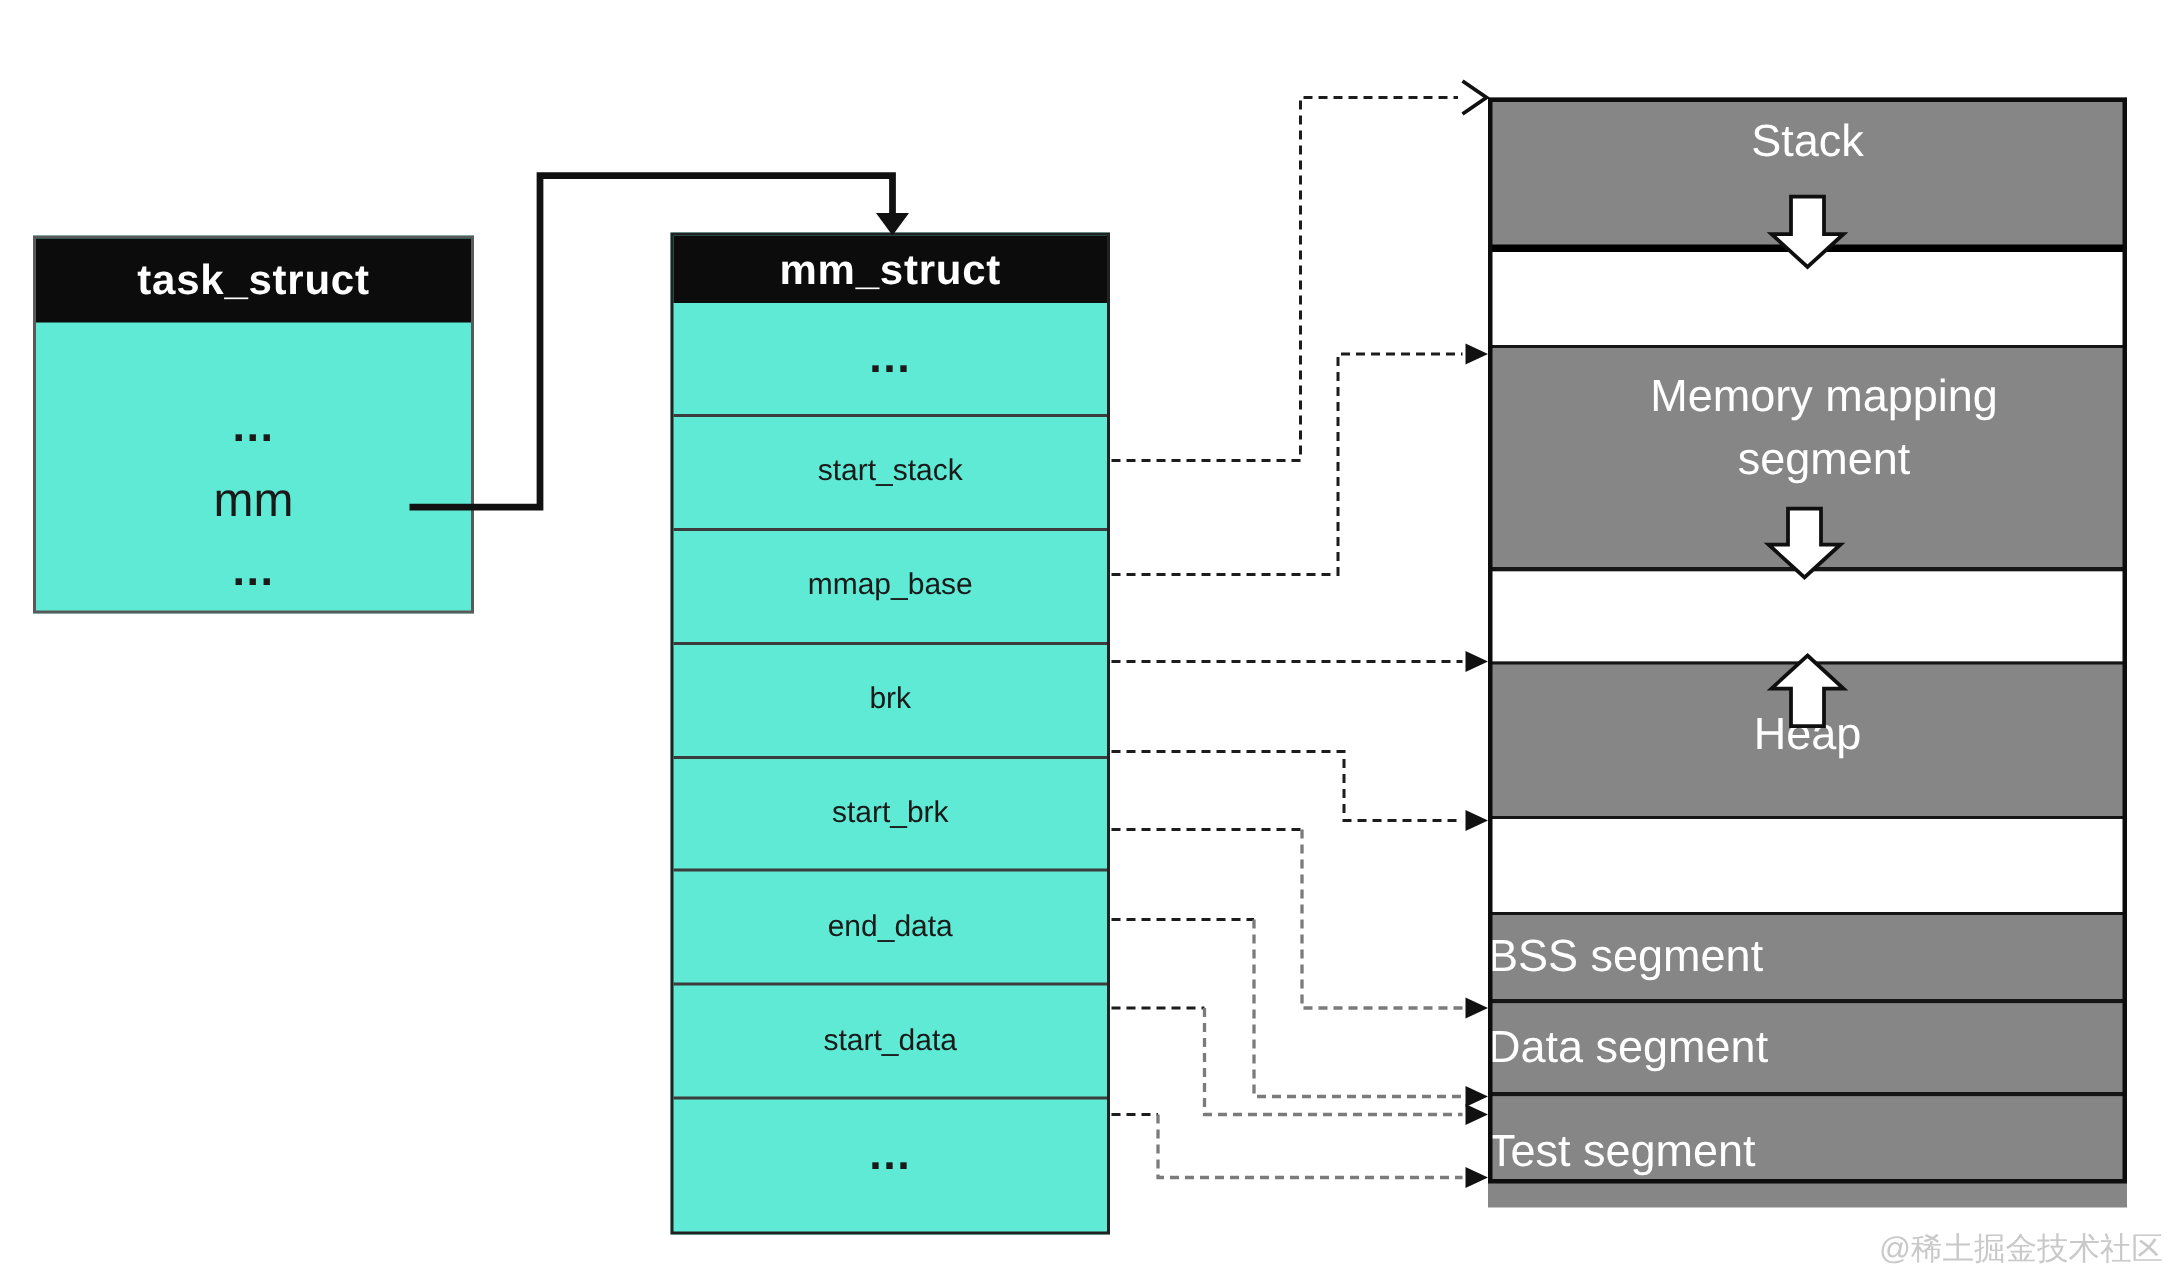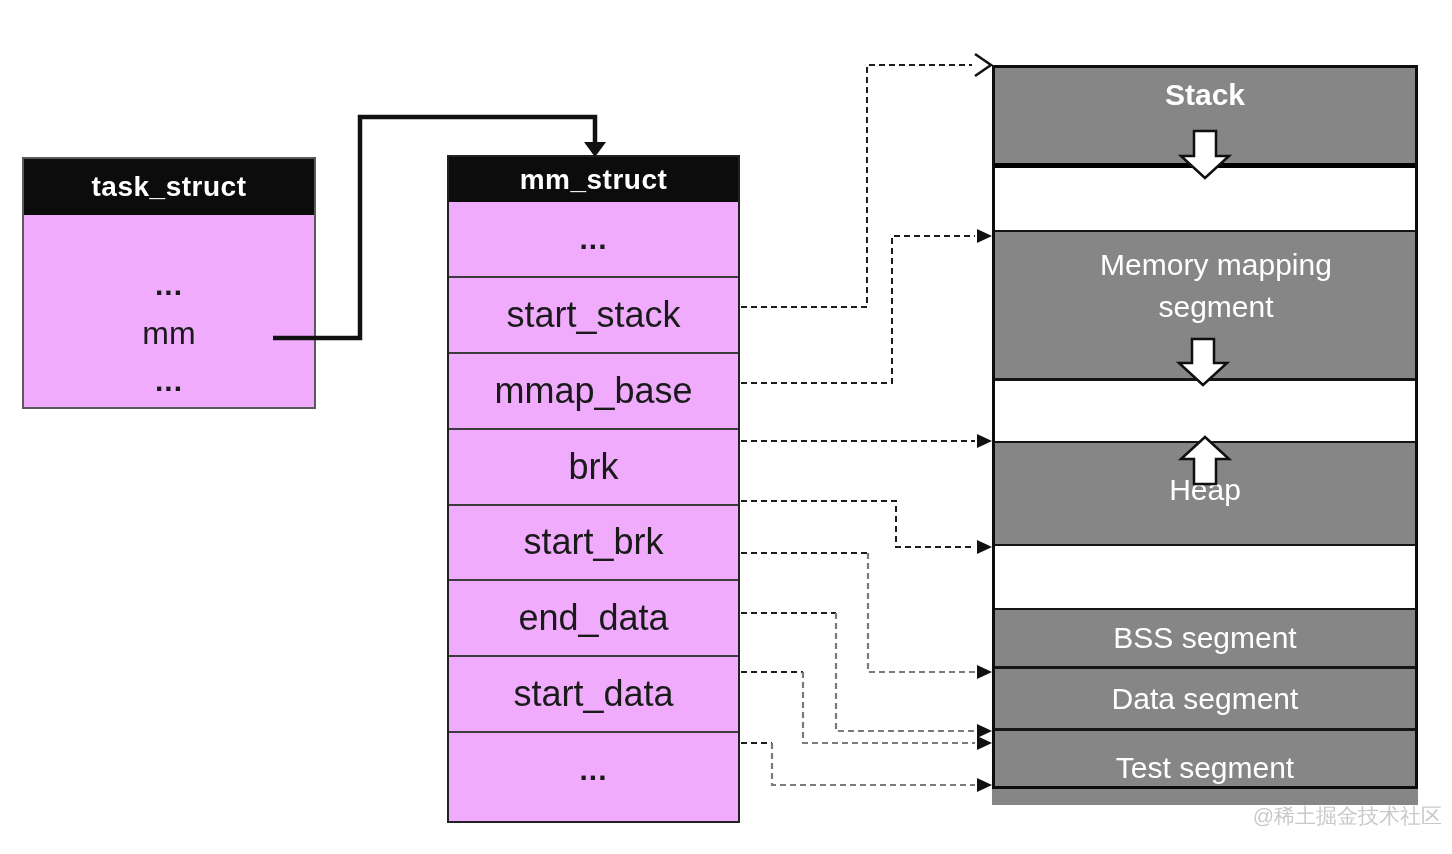--- a/index.html
+++ b/index.html
@@ -6,21 +6,21 @@
   .canvas {
     position: relative;
     width: 1452px;
     height: 854px;
     background: #ffffff;
     overflow: hidden;
     font-family: "Liberation Sans", sans-serif;
   }
 
   
-  .struct-box { position: absolute; background: #f0abfc; box-sizing: border-box; }
+  .struct-box { position: absolute; background: #5eead4; box-sizing: border-box; }
   #task-box { left: 22px; top: 157px; width: 294px; height: 252px; border: 2px solid #5a5a5a; }
   #mm-box   { left: 447px; top: 155px; width: 293px; height: 668px; border: 2px solid #222222; }
 
   .struct-header {
     background: #0c0c0c; color: #ffffff;
     font-weight: bold; font-size: 28px;
     display: flex; align-items: center; justify-content: center;
     letter-spacing: 0.5px;
   }
   #task-box .struct-header { height: 56px; }
@@ -32,21 +32,21 @@
   }
   .task-row {
     height: 48px; display: flex; align-items: center; justify-content: center;
     font-size: 32px; color: #1a1a1a;
   }
 
   #mm-body { display: flex; flex-direction: column; height: 605px; }
   .mm-row {
     flex: 1 1 0;
     display: flex; align-items: center; justify-content: center;
-    font-size: 36px; color: #1a1a1a;
+    font-size: 20px; color: #1a1a1a;
     border-bottom: 2px solid #3c3c3c;
   }
   .mm-row:last-child { border-bottom: none; }
   .dots { font-weight: bold; font-size: 30px; letter-spacing: 1px; }
 
   
   .mem-seg {
     position: absolute; left: 992px; width: 426px;
     background: #868686; box-sizing: border-box; z-index: 1;
   }
@@ -61,38 +61,38 @@
   #seg-heap  { top: 441px; height: 105px; border-top: 2px solid #151515; border-bottom: 2px solid #151515; }
   #gap-3     { top: 546px; height: 62px;  }
   #seg-bss   { top: 608px; height: 61px;  border-top: 2px solid #151515; border-bottom: 3px solid #151515; }
   #seg-data  { top: 669px; height: 62px;  border-bottom: 3px solid #151515; }
   #seg-test  { top: 731px; height: 74px;  }
 
   .seg-label {
     display: block; text-align: center;
     color: #ffffff; font-size: 30px; line-height: 1.4;
   }
-  #seg-stack .seg-label { font-weight: bold; margin-top: 9px; }
+  #seg-stack .seg-label { font-weight: normal; margin-top: 9px; }
   #seg-mms   .seg-label { margin: 12px auto 0 auto; max-width: 330px; }
   #seg-heap  { display: flex; align-items: center; justify-content: center; padding-bottom: 7px; }
-  #seg-bss, #seg-data, #seg-test { display: flex; align-items: center; justify-content: center; }
+  #seg-bss, #seg-data, #seg-test { display: flex; align-items: center; justify-content: flex-start; }
 
   #mem-outline {
     position: absolute; left: 992px; top: 65px; width: 426px; height: 724px;
     border: 3px solid #0d0d0d; box-sizing: border-box;
     background: transparent; z-index: 4; pointer-events: none;
   }
 
   
   .overlay {
     position: absolute; left: 0; top: 0; width: 1452px; height: 854px;
     z-index: 6; pointer-events: none;
   }
   .watermark {
-    position: absolute; right: 10px; bottom: 24px;
+    position: absolute; right: 10px; bottom: 8px;
     color: #c9c9c9; font-size: 21px; z-index: 7;
   }
 </style>
 </head>
 <body>
 
 <div class="canvas">
 
   <div class="struct-box" id="task-box">
     <div class="struct-header">task_struct</div>

